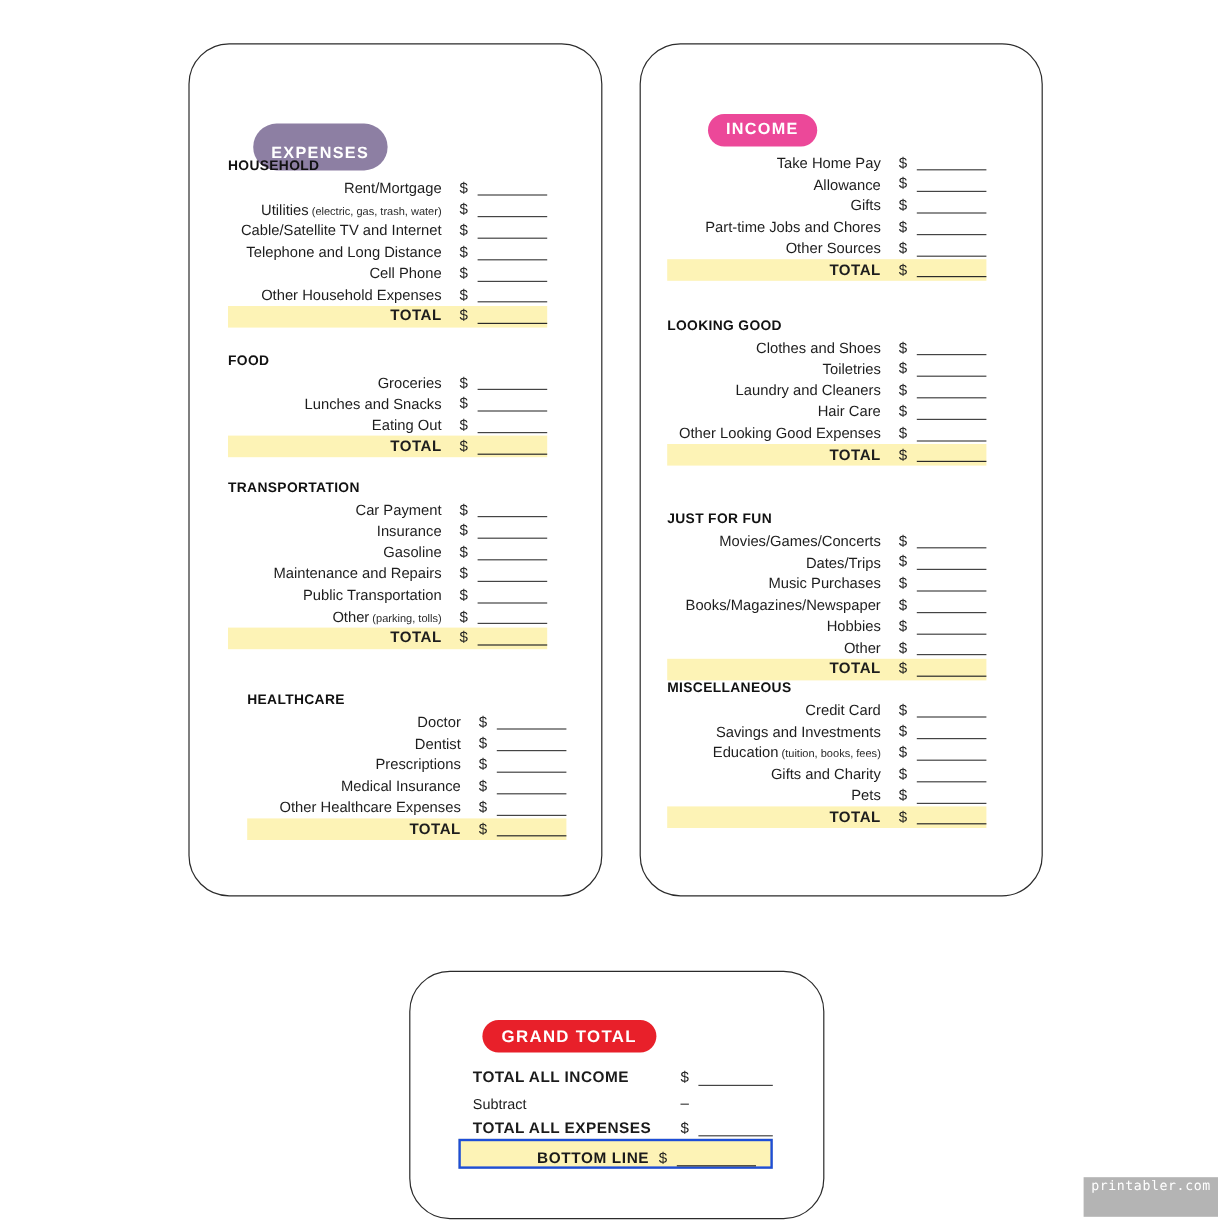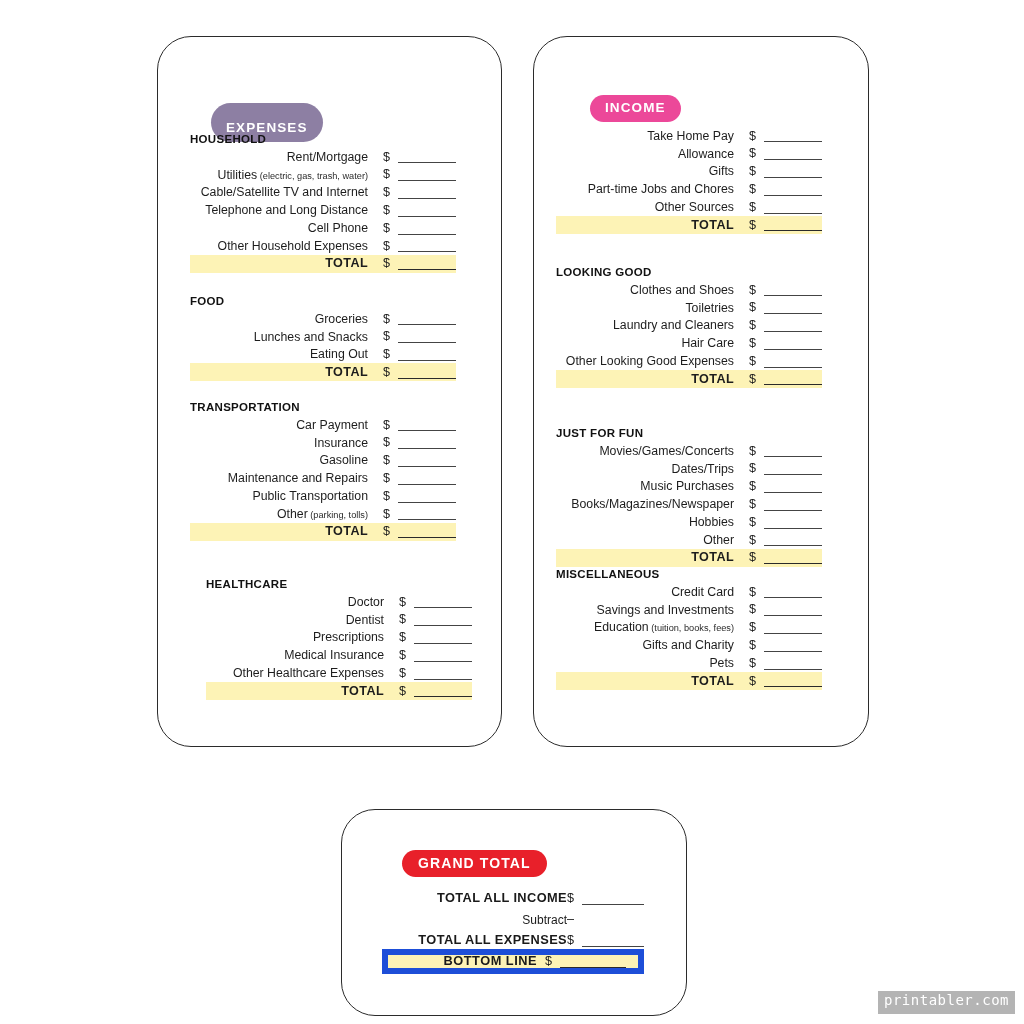--- a/index.html
+++ b/index.html
@@ -118,25 +118,25 @@
 
   
   .gt-rows { position: absolute; left: 52px; top: 78px; width: 250px; }
   .gt-row {
     display: flex;
     align-items: center;
     height: 21px;
   }
   .gt-row .gt-label {
     flex: 1 1 auto;
-    text-align: right;
+    text-align: left;
     font-size: 12.8px;
     font-weight: bold;
     letter-spacing: 0.4px;
-    padding-right: 0;
+    padding-right: 24px;
     white-space: nowrap;
     line-height: 1;
   }
   .gt-row.light .gt-label { font-weight: normal; letter-spacing: 0; font-size: 12px; }
   .gt-row .gt-sign {
     flex: 0 0 auto;
     width: 13px;
     font-size: 12.6px;
     text-align: left;
     line-height: 1;
@@ -149,21 +149,21 @@
     margin-left: 2px;
   }
   .gt-row .gt-blank.hidden { border-bottom: none; }
 
   #bottom-line-box {
     position: absolute;
     left: 40px; top: 139px;
     width: 262px;
     height: 25px;
     background: #fdf3b6;
-    border: 6px solid #1d4ed8;
+    border: 2px solid #1d4ed8;
     box-sizing: border-box;
     display: flex;
     align-items: flex-end;
   }
   #bottom-line-box .bl-label {
     flex: 1 1 auto;
     text-align: right;
     font-size: 12.8px;
     font-weight: bold;
     letter-spacing: 0.5px;
@@ -180,23 +180,23 @@
   }
 
   
   #watermark {
     position: absolute;
     right: 9px;
     bottom: 10px;
     background: #b4b4b4;
     color: #ffffff;
     font-family: "DejaVu Sans Mono", monospace;
-    font-size: 14px;
+    font-size: 11px;
     letter-spacing: 0.5px;
-    padding: 2px 6px 7px;
+    padding: 2px 6px 20px;
     line-height: 1;
   }
 </style>
 </head>
 <body>
 
 <div class="card" id="card-expenses">
   <div class="pill" id="badge-expenses">EXPENSES</div>
   <div id="expenses-sections">
       <div class="section" style="left: 32px; top: 96px; width: 266px;">

